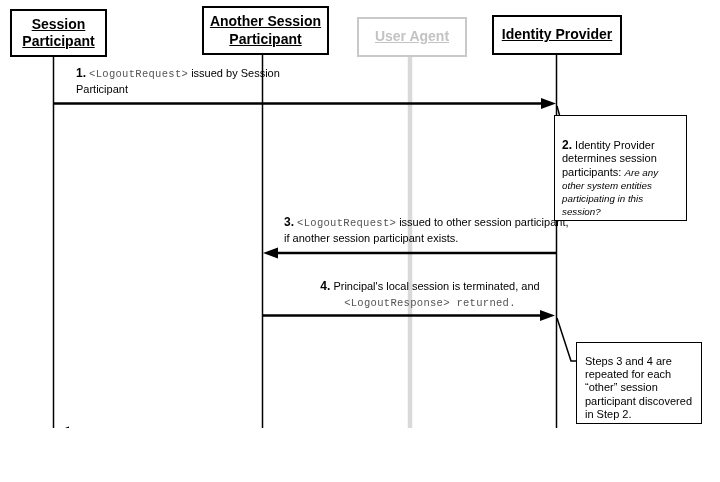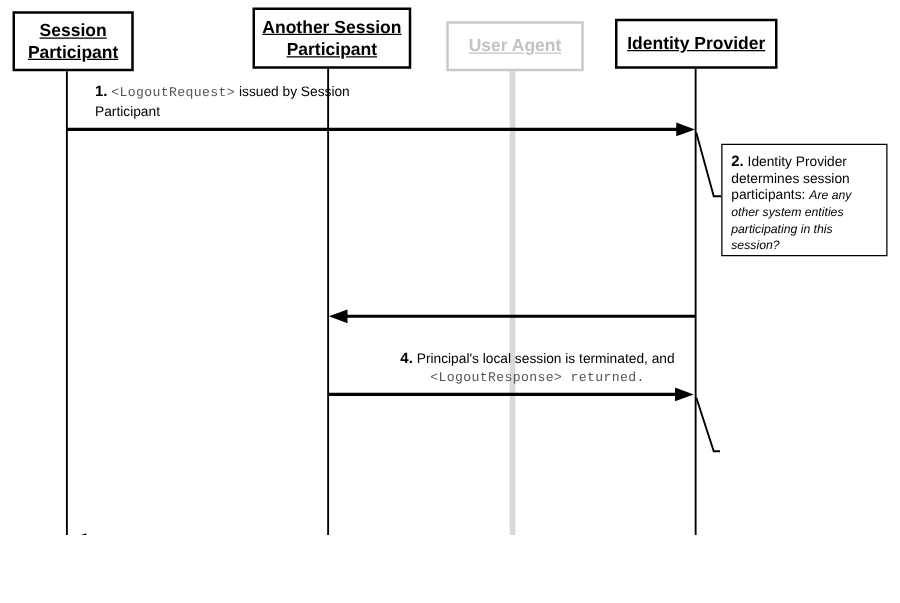--- a/index.html
+++ b/index.html
@@ -45,21 +45,21 @@
   .msg-3{left:284px;top:215px;width:288px;}
   .msg-4{left:284px;top:279px;width:292px;text-align:center;}
   .msg-5{left:73px;top:387px;width:228px;}
 
   .note{
     position:absolute;z-index:2;
     background:#ffffff;border:1.2px solid #000000;
     font-size:11px;line-height:1.2;color:#000000;
   }
   .note b{font-size:12px;}
-  .note-2{left:577px;top:115px;width:119px;height:76px;padding:6px 5px 6px 7px;}
+  .note-2{left:554px;top:115px;width:119px;height:76px;padding:22px 5px 6px 7px;}
   .note-2 .q{font-style:italic;font-size:9.8px;}
   .note-34{left:576px;top:342px;width:110px;height:62px;padding:12px 6px 6px 8px;}
 </style>
 </head>
 <body>
 
 <div class="stage">
 
   <svg class="canvas" width="720" height="482" viewBox="0 0 720 482">
 
@@ -101,28 +101,36 @@
   <div class="pbox pbox-idp">
     <span>Identity Provider</span>
   </div>
 
   <div class="msg msg-1">
     <b>1.</b>
     <span class="mono">&lt;LogoutRequest&gt;</span>
     <span>issued by Session Participant</span>
   </div>
 
+  <div class="msg msg-3">
+    <b>3.</b>
+    <span class="mono">&lt;LogoutRequest&gt;</span>
+    <span>issued to other session participant, if another session participant exists.</span>
+  </div>
 
   <div class="msg msg-4">
     <b>4.</b>
     <span>Principal's local session is terminated, and</span>
     <span class="mono">&lt;LogoutResponse&gt; returned.</span>
   </div>
 
 
   <div class="note note-2">
     <b>2.</b>
     <span>Identity Provider determines session participants:</span>
     <span class="q">Are any other system entities participating in this session?</span>
   </div>
 
+  <div class="note note-34">
+    <span>Steps 3 and 4 are repeated for each “other” session participant discovered in Step 2.</span>
+  </div>
 
 </div>
 
 </body></html>

